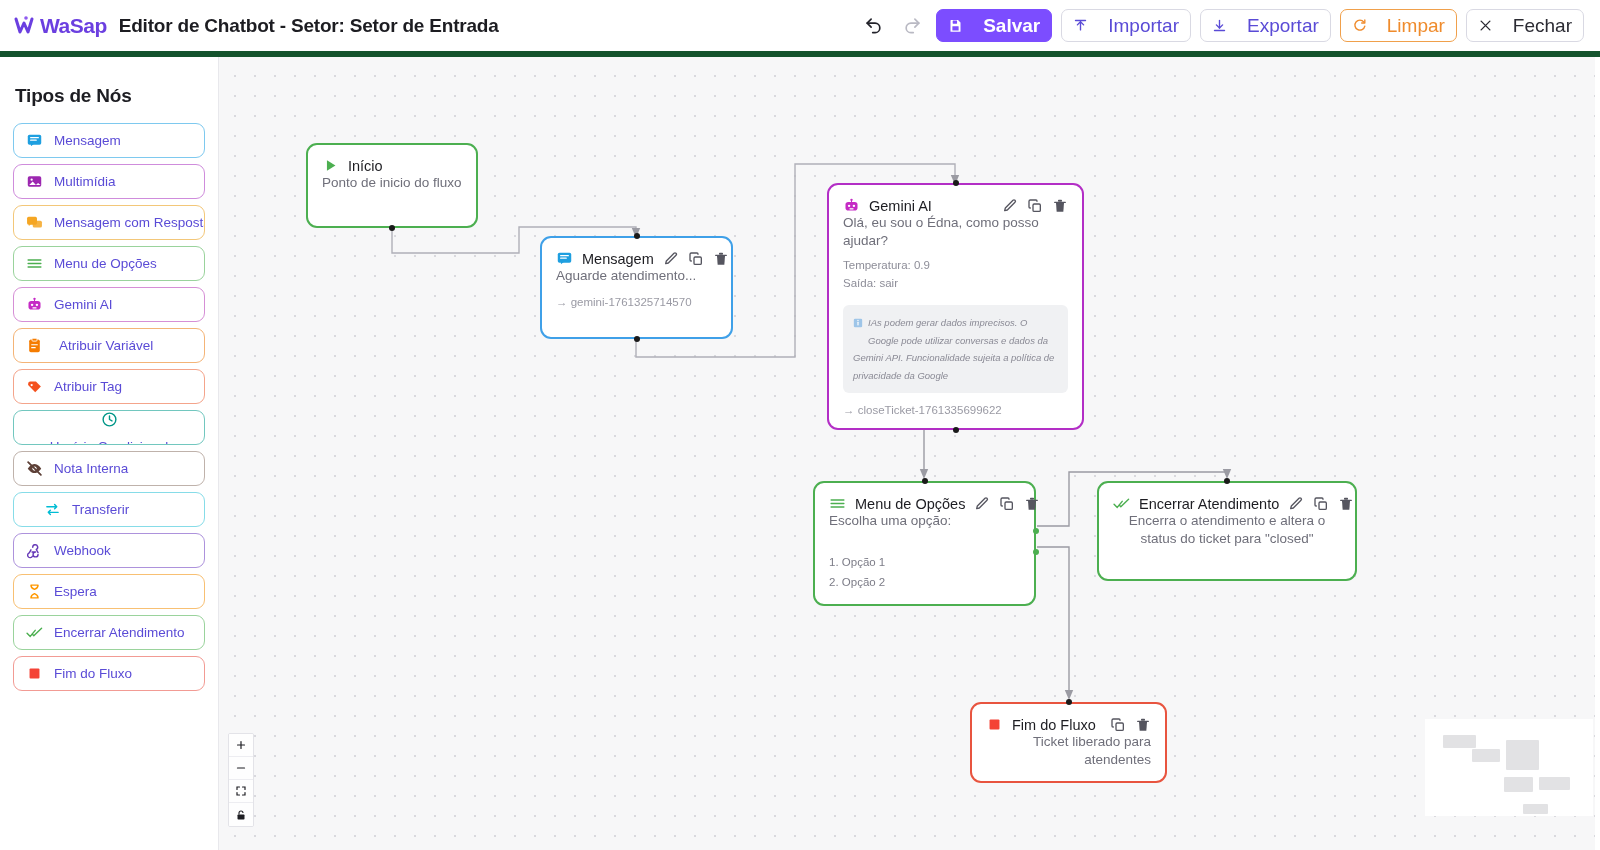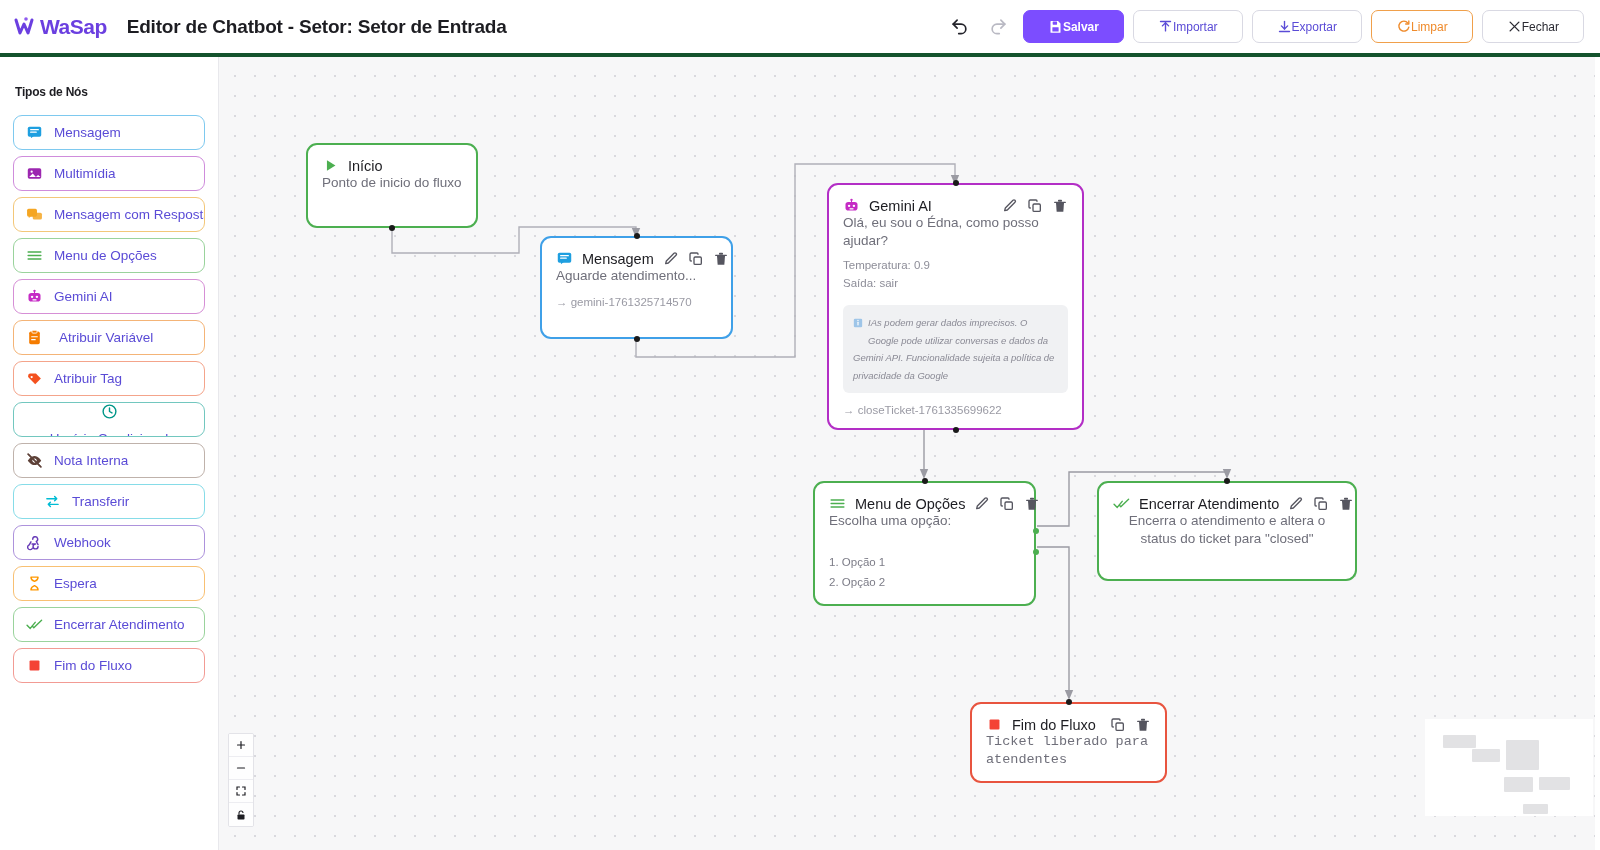--- a/index.html
+++ b/index.html
@@ -8,49 +8,49 @@
     font-family: "Liberation Sans", sans-serif;
     background: #ffffff;
     overflow: hidden;
   }
 
   
   .header {
     position: absolute; top: 0; left: 0;
     width: 1600px; height: 57px;
     background: #ffffff;
-    border-bottom: 4px solid #14532d;
+    border-bottom: 6px solid #14532d;
     display: flex; align-items: center;
     z-index: 40;
   }
   .logo-wrap { margin-left: 14px; display: flex; align-items: center; }
   .logo-text {
     font-size: 21px; font-weight: 700; letter-spacing: -0.5px;
     color: #6b3fe0;
   }
   .app-title {
-    margin-left: 20px;
+    margin-left: 12px;
     font-size: 19px; font-weight: 700; color: #1d1d22;
     letter-spacing: -0.2px;
   }
   .header-actions {
     margin-left: auto; margin-right: 16px;
     display: flex; align-items: center; gap: 9px;
   }
   .icon-btn {
     width: 30px; height: 30px;
     display: flex; align-items: center; justify-content: center;
     background: none; border: none; cursor: pointer;
     color: #23232b;
   }
   .icon-btn.disabled { color: #b9b9c3; cursor: default; }
   .hbtn {
-    display: flex; align-items: center; gap: 0;
-    height: 33px; padding: 0 24px;
-    border-radius: 7px; font-size: 12px;
+    display: flex; align-items: center; gap: 20px;
+    height: 33px; padding: 0 11px;
+    border-radius: 7px; font-size: 19px;
     background: #ffffff; cursor: pointer;
     border: 1px solid #d9d9e3;
     color: #5a4bd6; white-space: nowrap;
   }
   .hbtn.primary {
     background: #7c4dff; border-color: #7c4dff; color: #ffffff;
     font-weight: 600;
   }
   .hbtn.warn { border-color: #f0a04b; color: #ef8b2c; }
   .hbtn.plain { border-color: #d9d9e3; color: #2b2b33; }
@@ -60,21 +60,21 @@
   .sidebar {
     position: absolute; left: 0; top: 57px;
     width: 219px; height: 793px;
     background: #ffffff;
     border-right: 1px solid #e8e8ec;
     padding: 20px 13px 0 13px;
     overflow: hidden;
     z-index: 30;
   }
   .sidebar h2 {
-    font-size: 12px; font-weight: 700; color: #1d1d22;
+    font-size: 19px; font-weight: 700; color: #1d1d22;
     margin: 8px 0 16px 2px; letter-spacing: -0.2px;
   }
   .node-type {
     display: flex; align-items: center; gap: 11px;
     height: 35px; margin-bottom: 6px;
     padding: 0 12px;
     border-radius: 9px;
     background: #ffffff;
     border: 1px solid #ccc;
     cursor: grab;
@@ -566,21 +566,21 @@
             </span>
             <span class="t">
               <svg width="16" height="16" viewBox="0 0 24 24">
                 <path d="M4 6.5h16" stroke="#55555f" stroke-width="2" stroke-linecap="round"></path>
                 <path d="M6 7h12l-1 13.5H7z" fill="#55555f"></path>
                 <rect x="9" y="2.5" width="6" height="3" rx="1" fill="#55555f"></rect>
               </svg>
             </span>
           </div>
         </div>
-        <div class="node-body" style="text-align:left;font-family:Liberation Mono, monospace;">Ticket liberado para atendentes</div>
+        <div class="node-body" style="text-align:right;">Ticket liberado para atendentes</div>
         <span class="handle" style="left:50%;top:-5px;transform:translateX(-50%);"></span>
       </div>
     </div>
 
   <div class="controls">
     <button>
       <svg width="12" height="12" viewBox="0 0 24 24" stroke="currentColor" stroke-width="2.4" stroke-linecap="round">
           <path d="M12 5v14M5 12h14"></path>
         </svg>
     </button>

